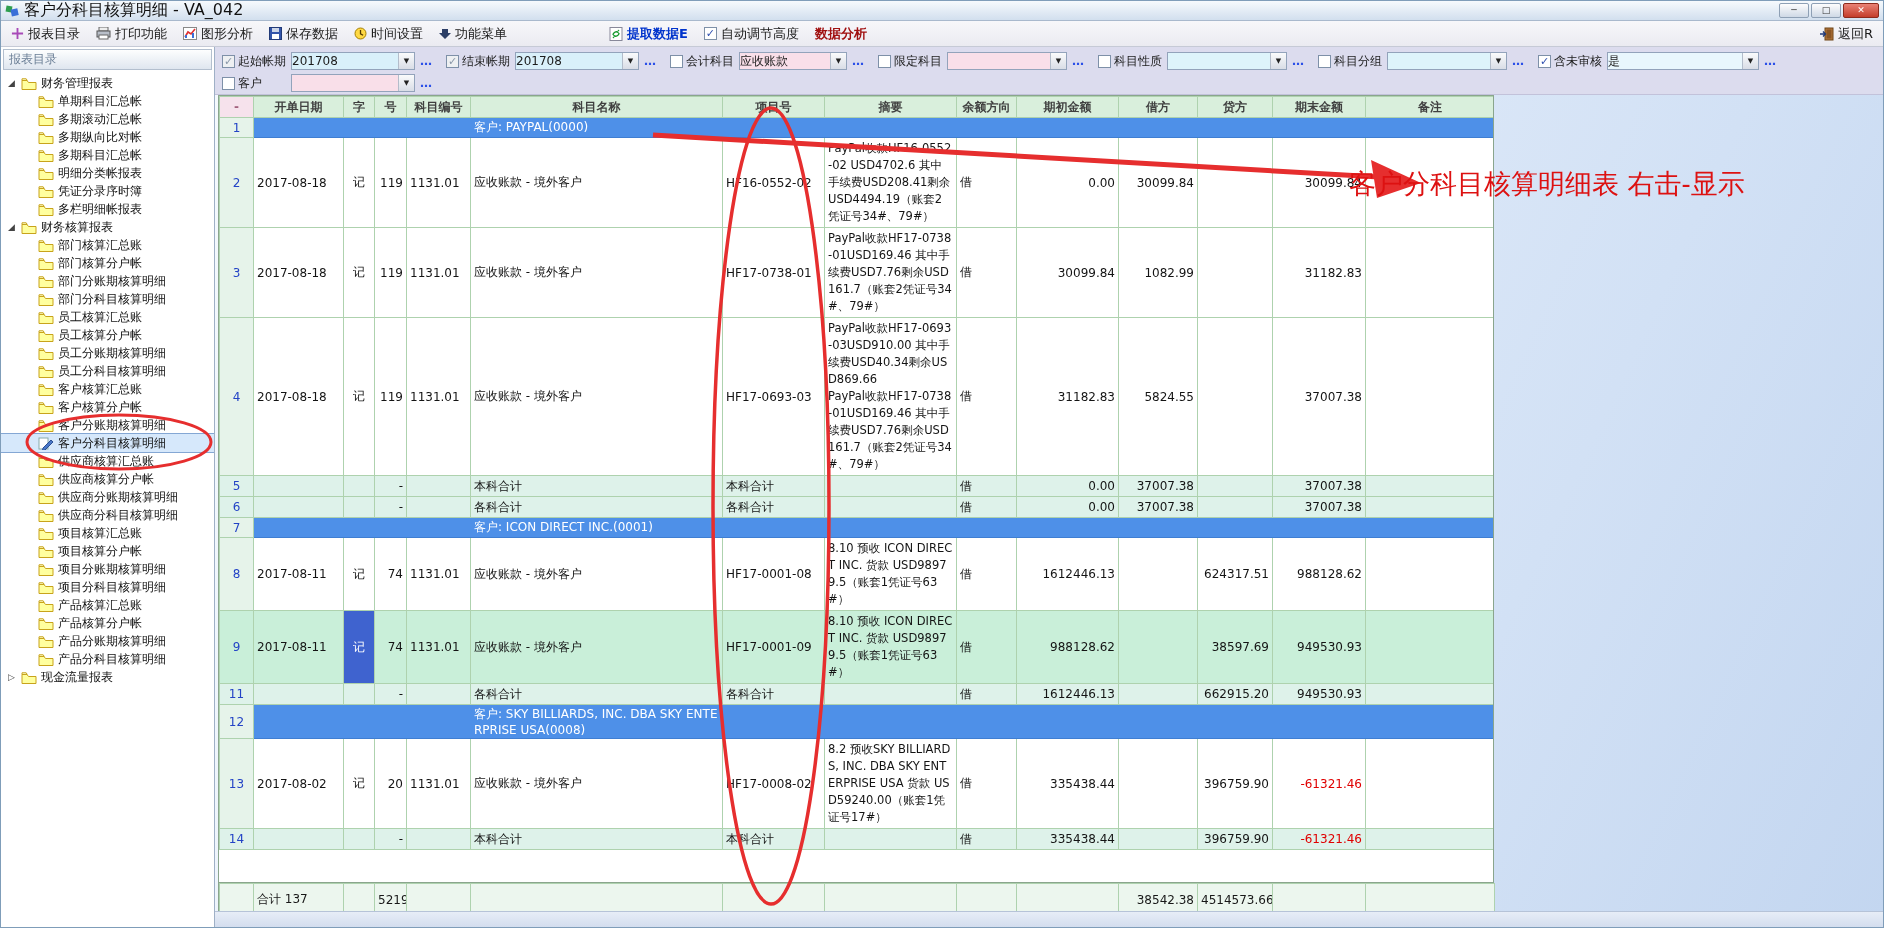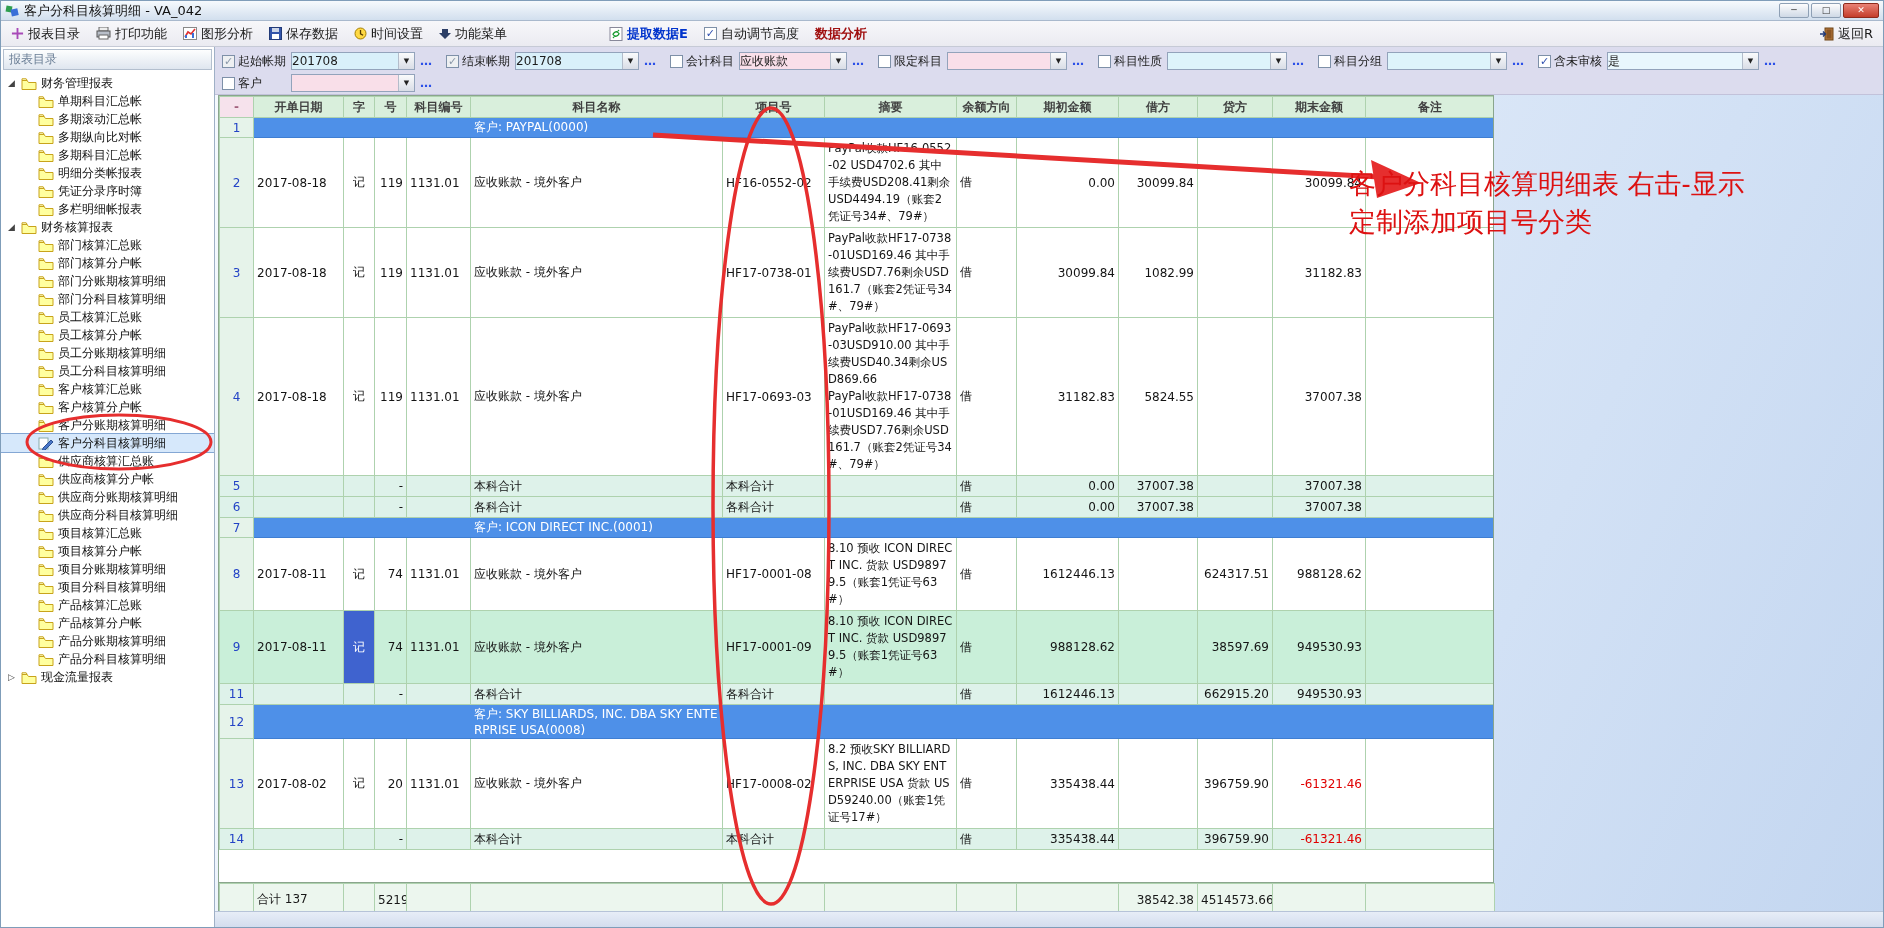--- a/index.html
+++ b/index.html
@@ -3,21 +3,21 @@
 <meta charset="utf-8">
 <style>
   * { box-sizing: border-box; margin: 0; padding: 0; }
   body { font-family: "DejaVu Sans","Liberation Sans",sans-serif; background:#888; }
   .screen { position:relative; width:1884px; height:928px; background:#fff; overflow:hidden;
             border:1px solid #7f9db9; font-size:12px; }
 
   
   .titlebar { height:20px; display:flex; align-items:center; padding:0 4px; gap:5px;
               background:linear-gradient(#f6fafd,#d2dfee); border-bottom:1px solid #a9b9cd; }
-  .titlebar .title { font-size:13px; color:#111; }
+  .titlebar .title { font-size:16px; color:#111; }
   .winbtns { margin-left:auto; display:flex; gap:2px; }
   .winbtn { width:30px; height:15px; border:1px solid #8ea0b5; border-radius:2px;
             background:linear-gradient(#fdfdfd,#cfd9e6); font-size:9px; line-height:13px;
             text-align:center; color:#333; }
   .winbtn.close { width:36px; background:linear-gradient(#e98275,#c43d2b); color:#fff; border-color:#8d2a1c; }
 
   
   .toolbar { height:26px; display:flex; align-items:center; gap:16px; padding:0 10px;
              background:linear-gradient(#f7f7fa,#ebebf1); border-bottom:1px solid #c6cad6; font-size:13px; color:#1a1a1a; }
   .tb-item { display:flex; align-items:center; gap:4px; white-space:nowrap; cursor:default; }
@@ -775,15 +775,14 @@
   </div>
 
   <svg class="anno-svg" width="1884" height="928" viewBox="0 0 1884 928">
     <ellipse cx="118" cy="441" rx="92" ry="27" fill="none" stroke="#e62e2e" stroke-width="3"></ellipse>
     <ellipse cx="770" cy="505" rx="58" ry="398" fill="none" stroke="#e62e2e" stroke-width="3.5"></ellipse>
     <path d="M652 134 L1378 176" stroke="#e62e2e" stroke-width="5" fill="none"></path>
     <polygon points="1420,182 1370,159 1376,197" fill="#e62e2e"></polygon>
   </svg>
   <div class="anno-note">
     <div>客户分科目核算明细表 右击-显示</div>
-    <div>定制添加项目号分类</div>
   </div>
 </div>
 
 </body></html>

